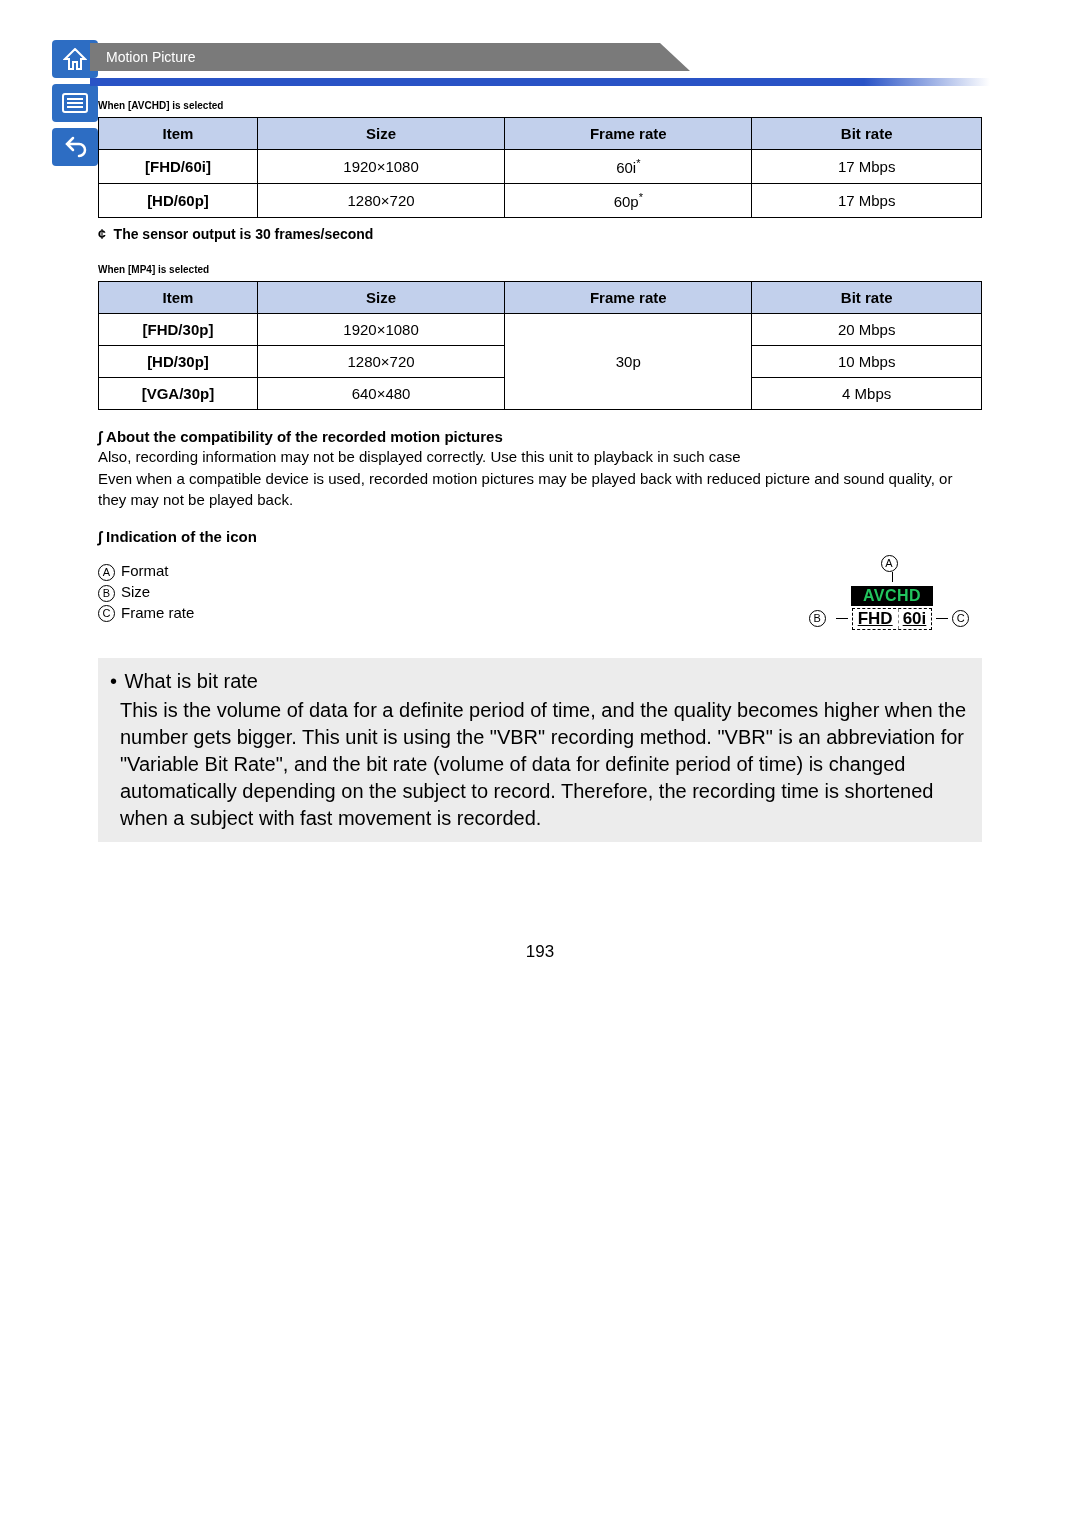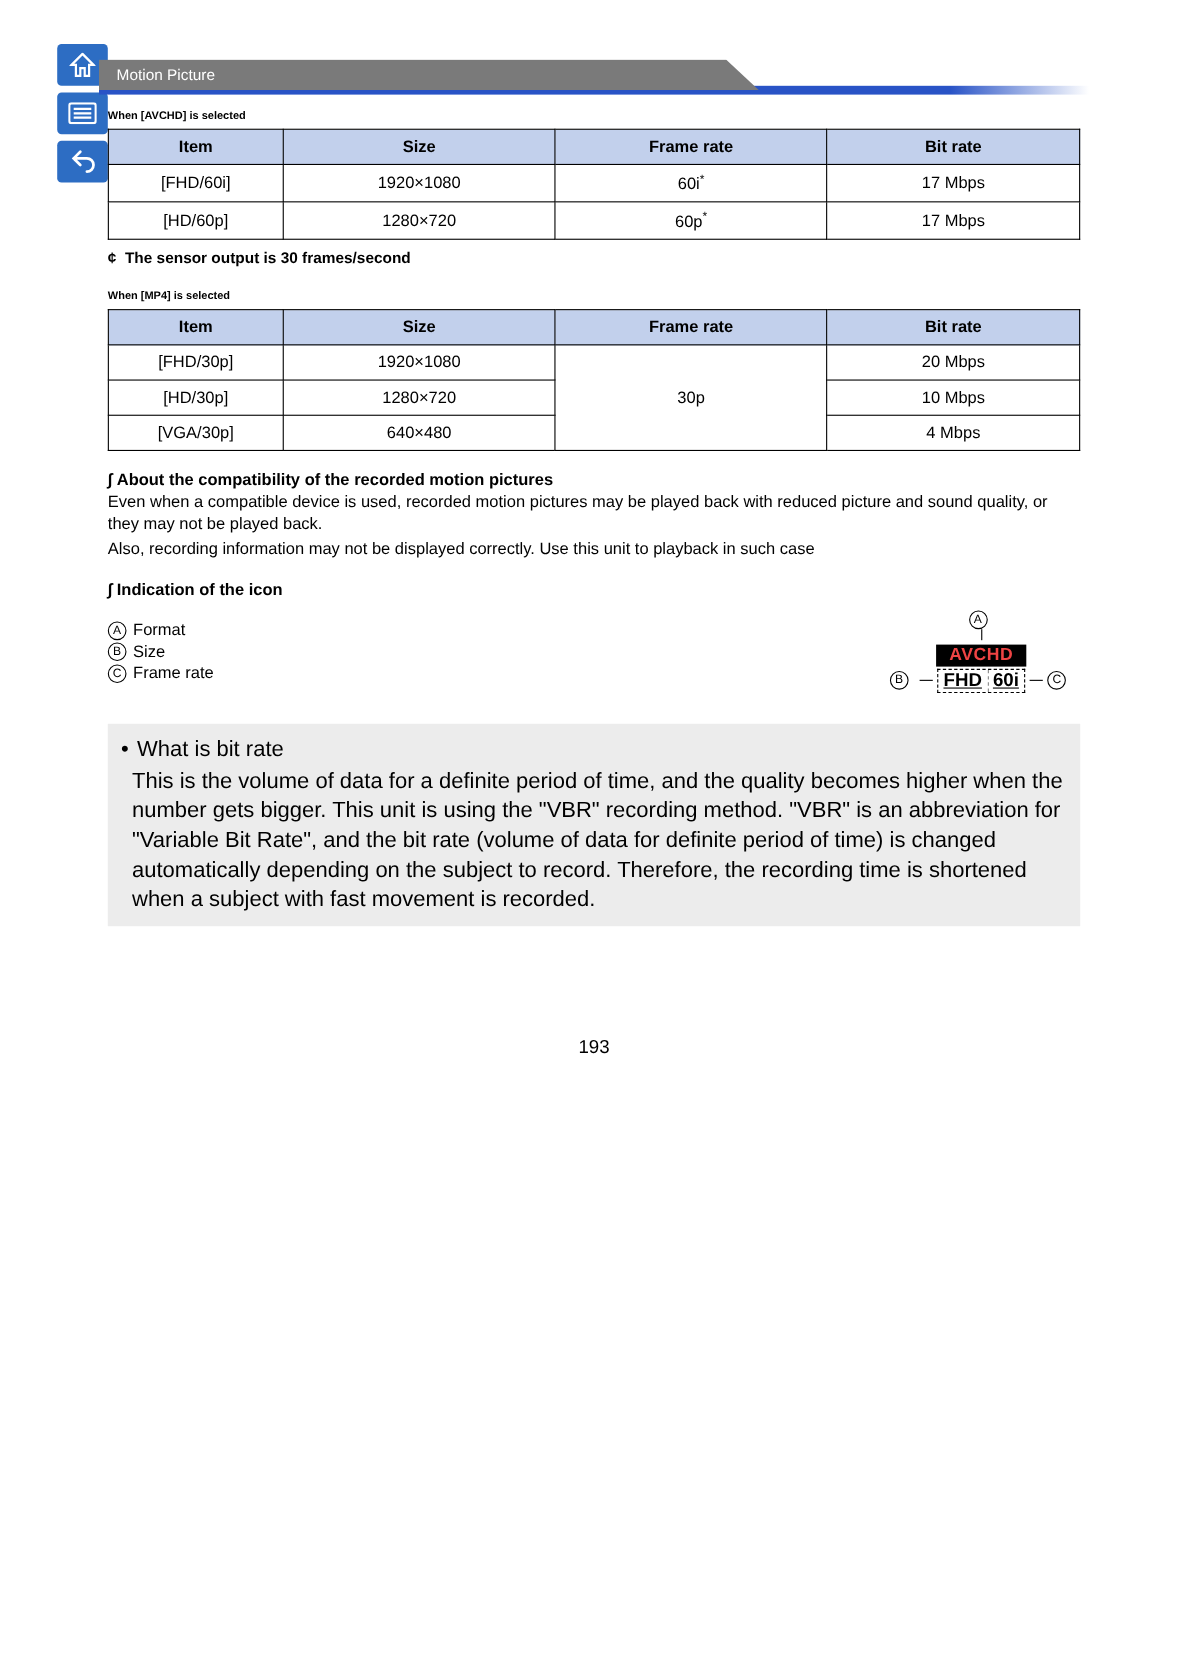--- a/index.html
+++ b/index.html
@@ -43,21 +43,21 @@
     margin-bottom: 14px;
   }
   .header-blue {
     position: absolute;
     left: 0; right: 0; bottom: 0;
     height: 8px;
     background: linear-gradient(to right, #2953c6 0%, #2953c6 86%, #fff 100%);
   }
   .header-gray {
     position: absolute;
-    left: 0; bottom: 4px;
+    left: 0; bottom: 15px;
     width: 600px;
     height: 28px;
     background: #7a7a7a;
     clip-path: polygon(0 0, 570px 0, 600px 100%, 0 100%);
     display: flex;
     align-items: center;
     padding-left: 16px;
     color: #fff;
     font-size: 14px;
     z-index: 1;
@@ -79,21 +79,21 @@
   table.rec th, table.rec td {
     border: 1px solid #000;
     padding: 7px 6px;
     text-align: center;
   }
   table.rec th {
     background: #c2d0ec;
     font-weight: bold;
   }
   table.rec td.item {
-    font-weight: normal;
+    font-weight: bold;
   }
   .col-item { width: 18%; }
   .col-size { width: 28%; }
   .col-frame { width: 28%; }
   .col-bit { width: 26%; }
   .footnote {
     margin: 5px 0 22px 0;
     font-size: 14px;
     font-weight: bold;
   }
@@ -129,21 +129,21 @@
   .indic-fig {
     width: 180px;
     text-align: center;
     font-size: 13px;
     padding-top: 4px;
   }
   .fig-a-row { text-align: center; }
   .avchd-box {
     display: inline-block;
     background: #000;
-    color: #ef4444;
+    color: #22c55e;
     font-weight: bold;
     padding: 1px 12px;
     font-size: 16px;
     margin: 4px 0 2px 0;
     letter-spacing: 0.5px;
   }
   .fig-b-row {
     display: flex;
     align-items: center;
     justify-content: center;
@@ -282,22 +282,22 @@
       </tr>
       <tr>
         <td class="item">[VGA/30p]</td>
         <td>640×480</td>
         <td>4 Mbps</td>
       </tr>
     </tbody>
       </table>
 
     <div class="block-title"><span class="sq">∫</span><span>About the compatibility of the recorded motion pictures</span></div>
+    <p class="para">Also, recording information may not be displayed correctly. Use this unit to playback in such case</p>
     <p class="para">Even when a compatible device is used, recorded motion pictures may be played back with reduced picture and sound quality, or they may not be played back.</p>
-    <p class="para">Also, recording information may not be displayed correctly. Use this unit to playback in such case</p>
 
     <div class="block-title"><span class="sq">∫</span><span>Indication of the icon</span></div>
     <div class="indic-row">
       <div class="indic-left">
         <ul class="indic-list">
           <li><span class="circ">A</span><span>Format</span></li>
           <li><span class="circ">B</span><span>Size</span></li>
           <li><span class="circ">C</span><span>Frame rate</span></li>
         </ul>
       </div>

